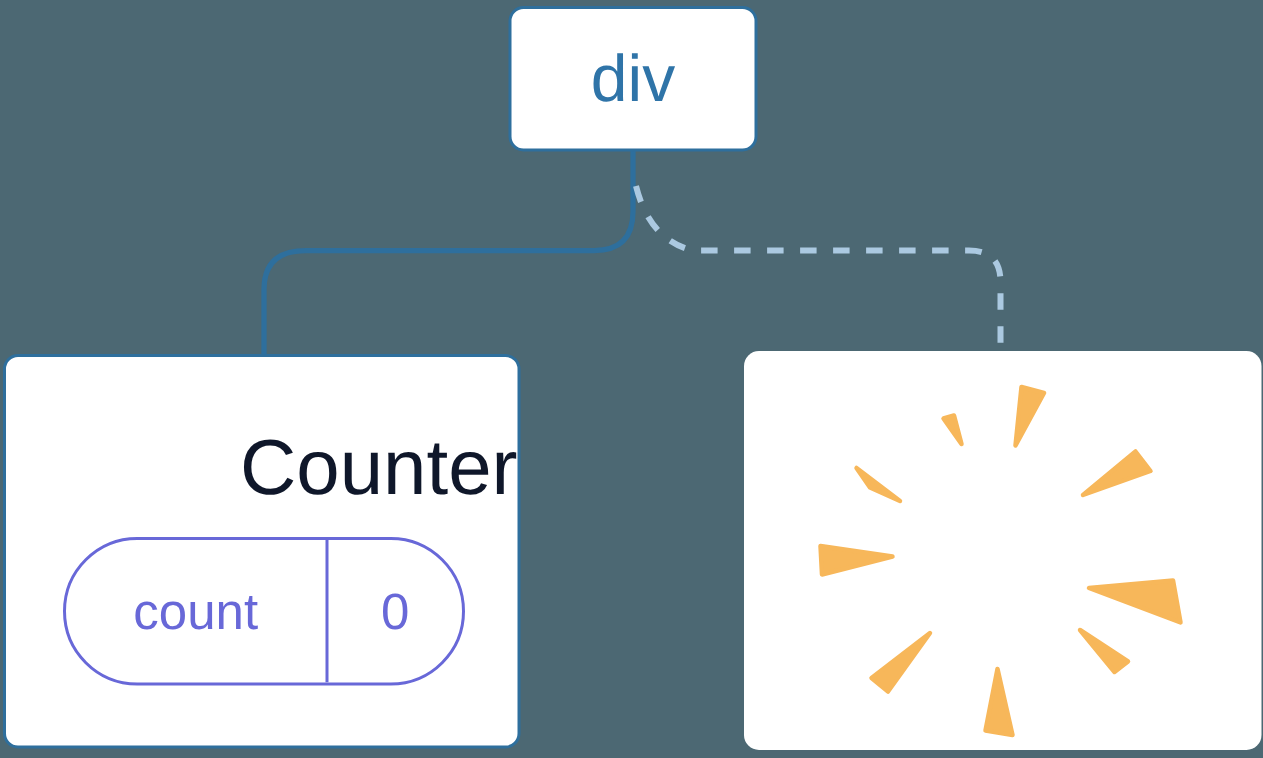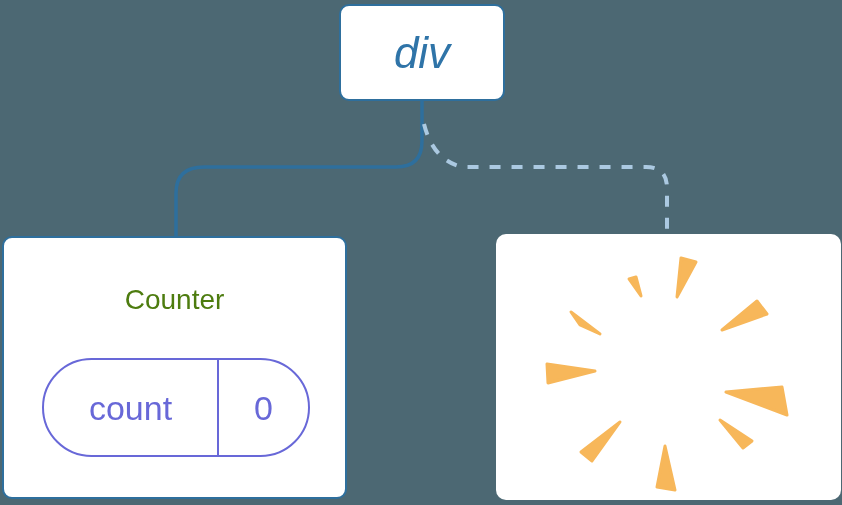--- a/index.html
+++ b/index.html
@@ -30,30 +30,29 @@
   }
   .node.bordered{border:2.5px solid var(--node-border);}
   .node-root{
     left:339px;top:4px;width:166px;height:97px;
     display:flex;align-items:center;justify-content:center;
   }
   .node-root .label{
     color:var(--node-text);
     font-size:44px;
     line-height:1;
-    font-style:italic;
   }
   .node-counter{
     left:2px;top:236px;width:345px;height:263px;
   }
   .counter-title{
     margin-top:48px;
-    text-align:center;
-    color:#4d7c0f;
-    font-size:28px;
+    text-align:right;
+    color:#0f172a;
+    font-size:52px;
     line-height:1;
   }
   .state-pill{
     position:absolute;
     left:38px;top:120px;
     width:268px;height:99px;
     border:2px solid var(--purple);
     border-radius:50px;
     box-sizing:border-box;
     display:flex;

